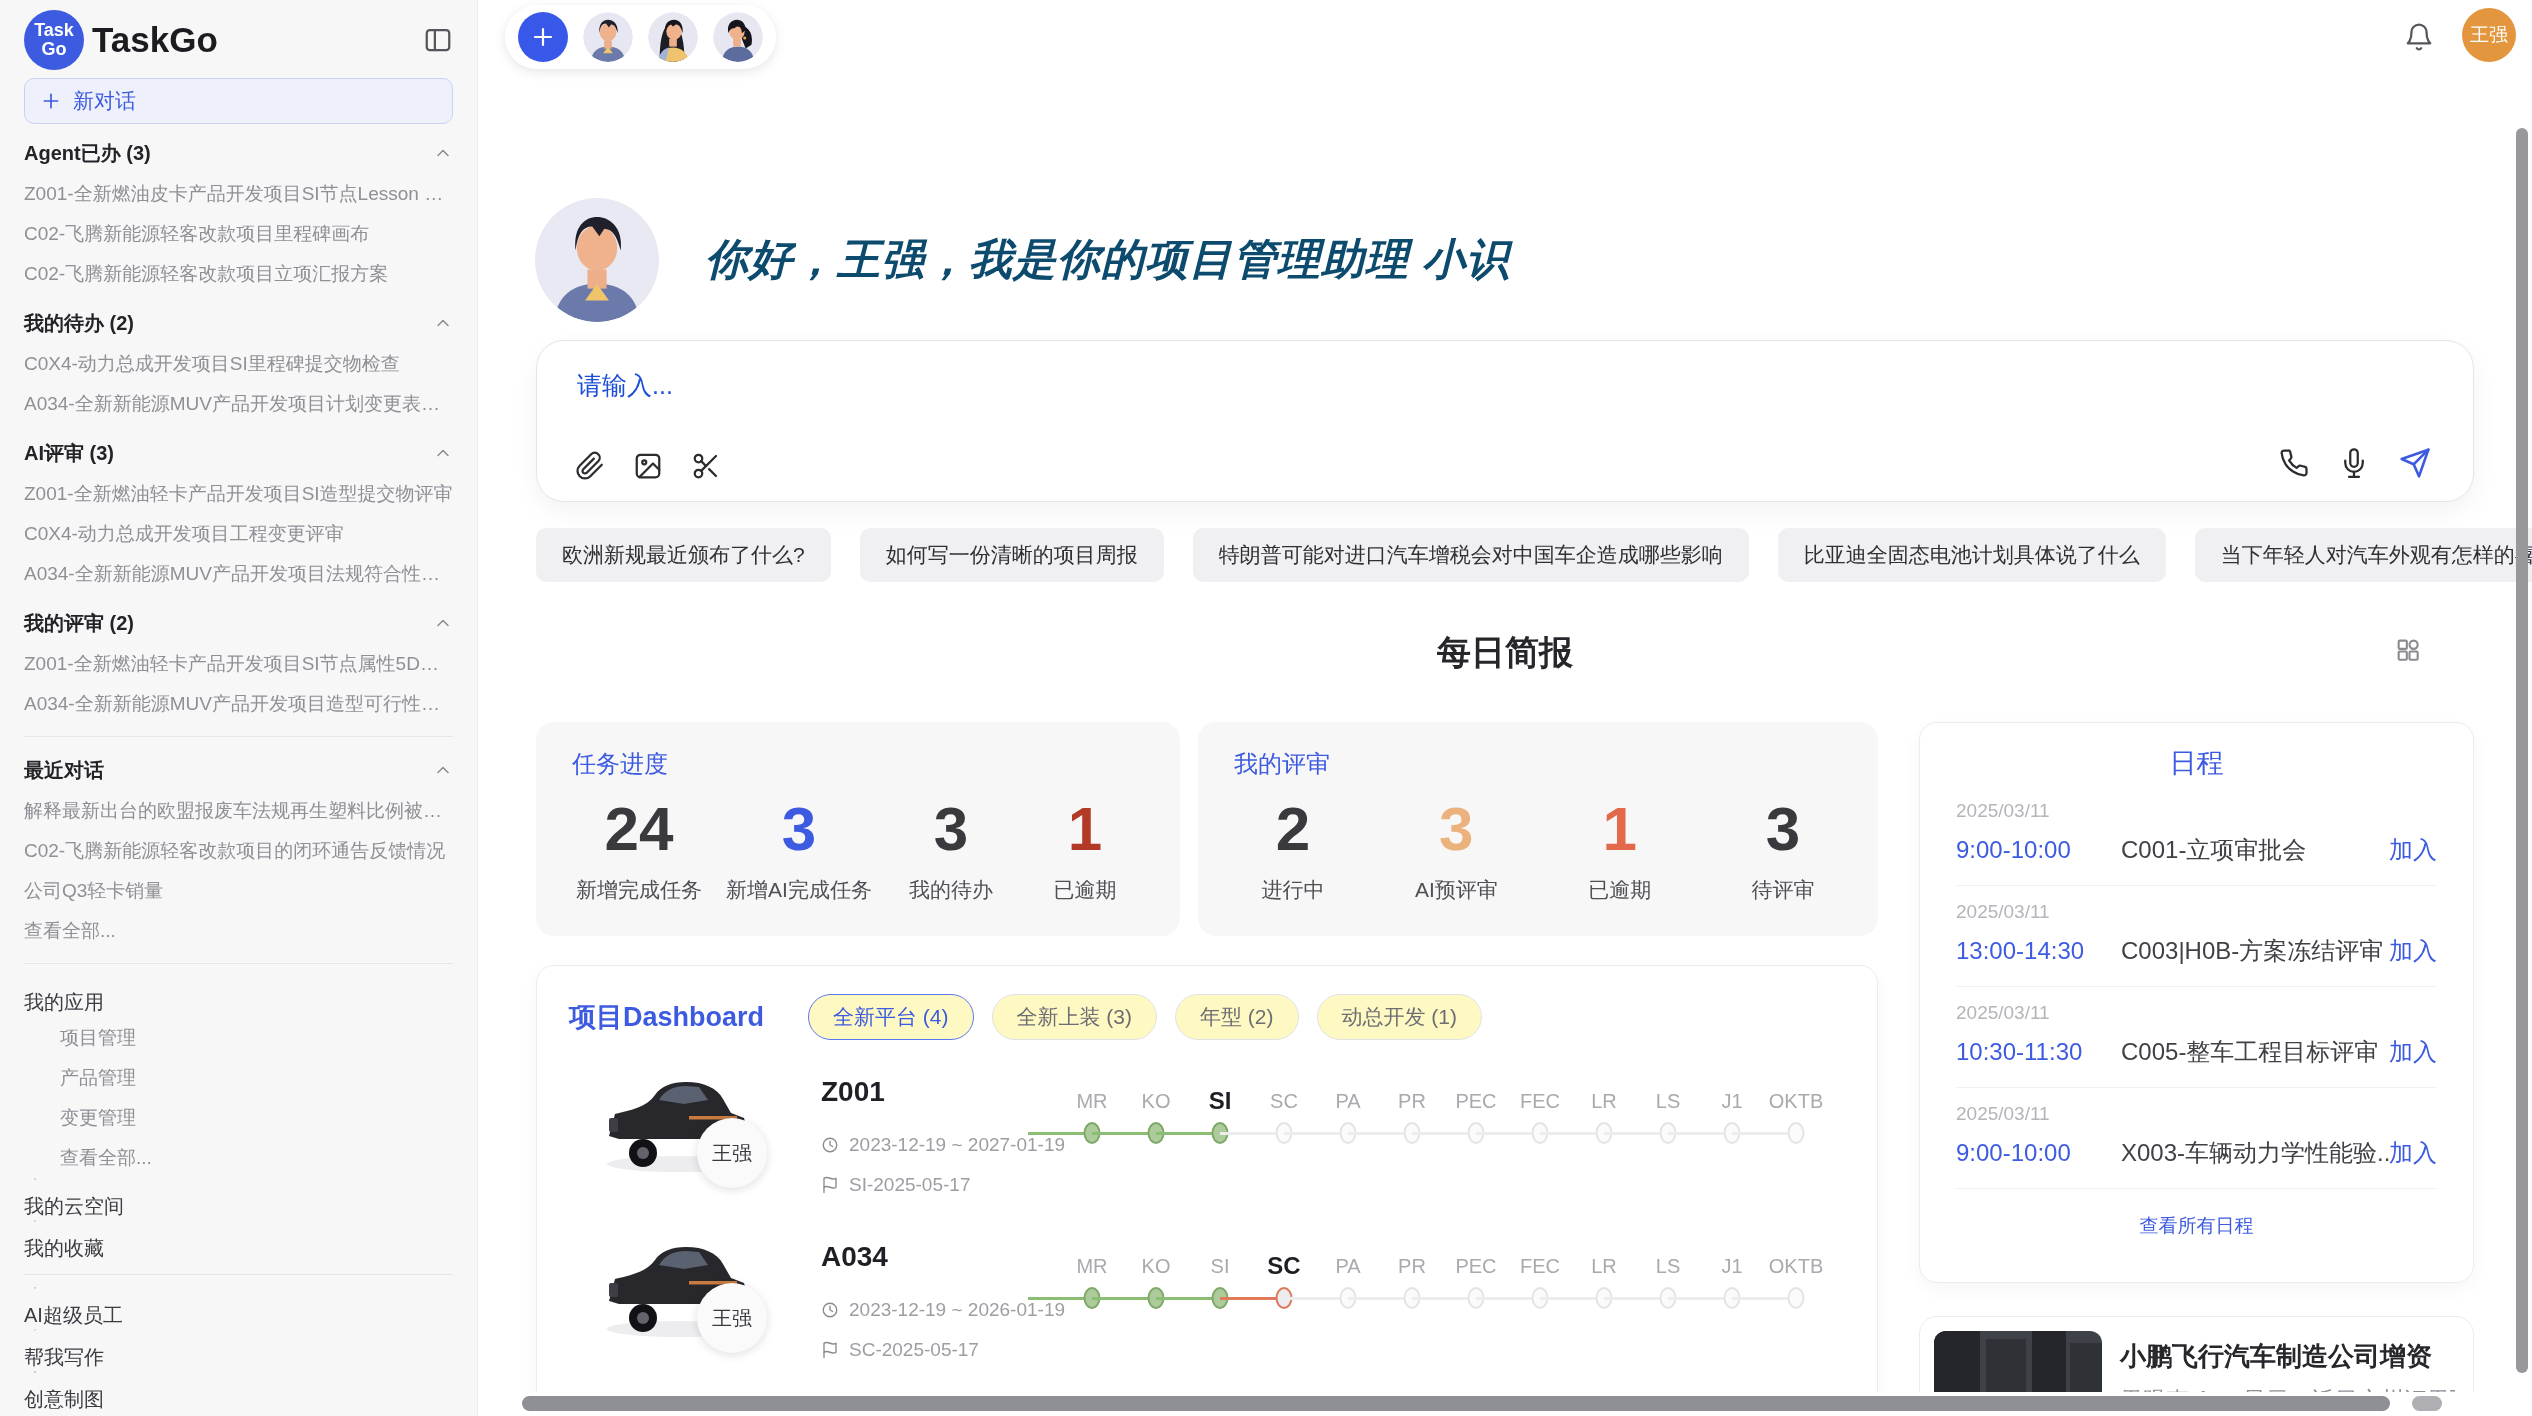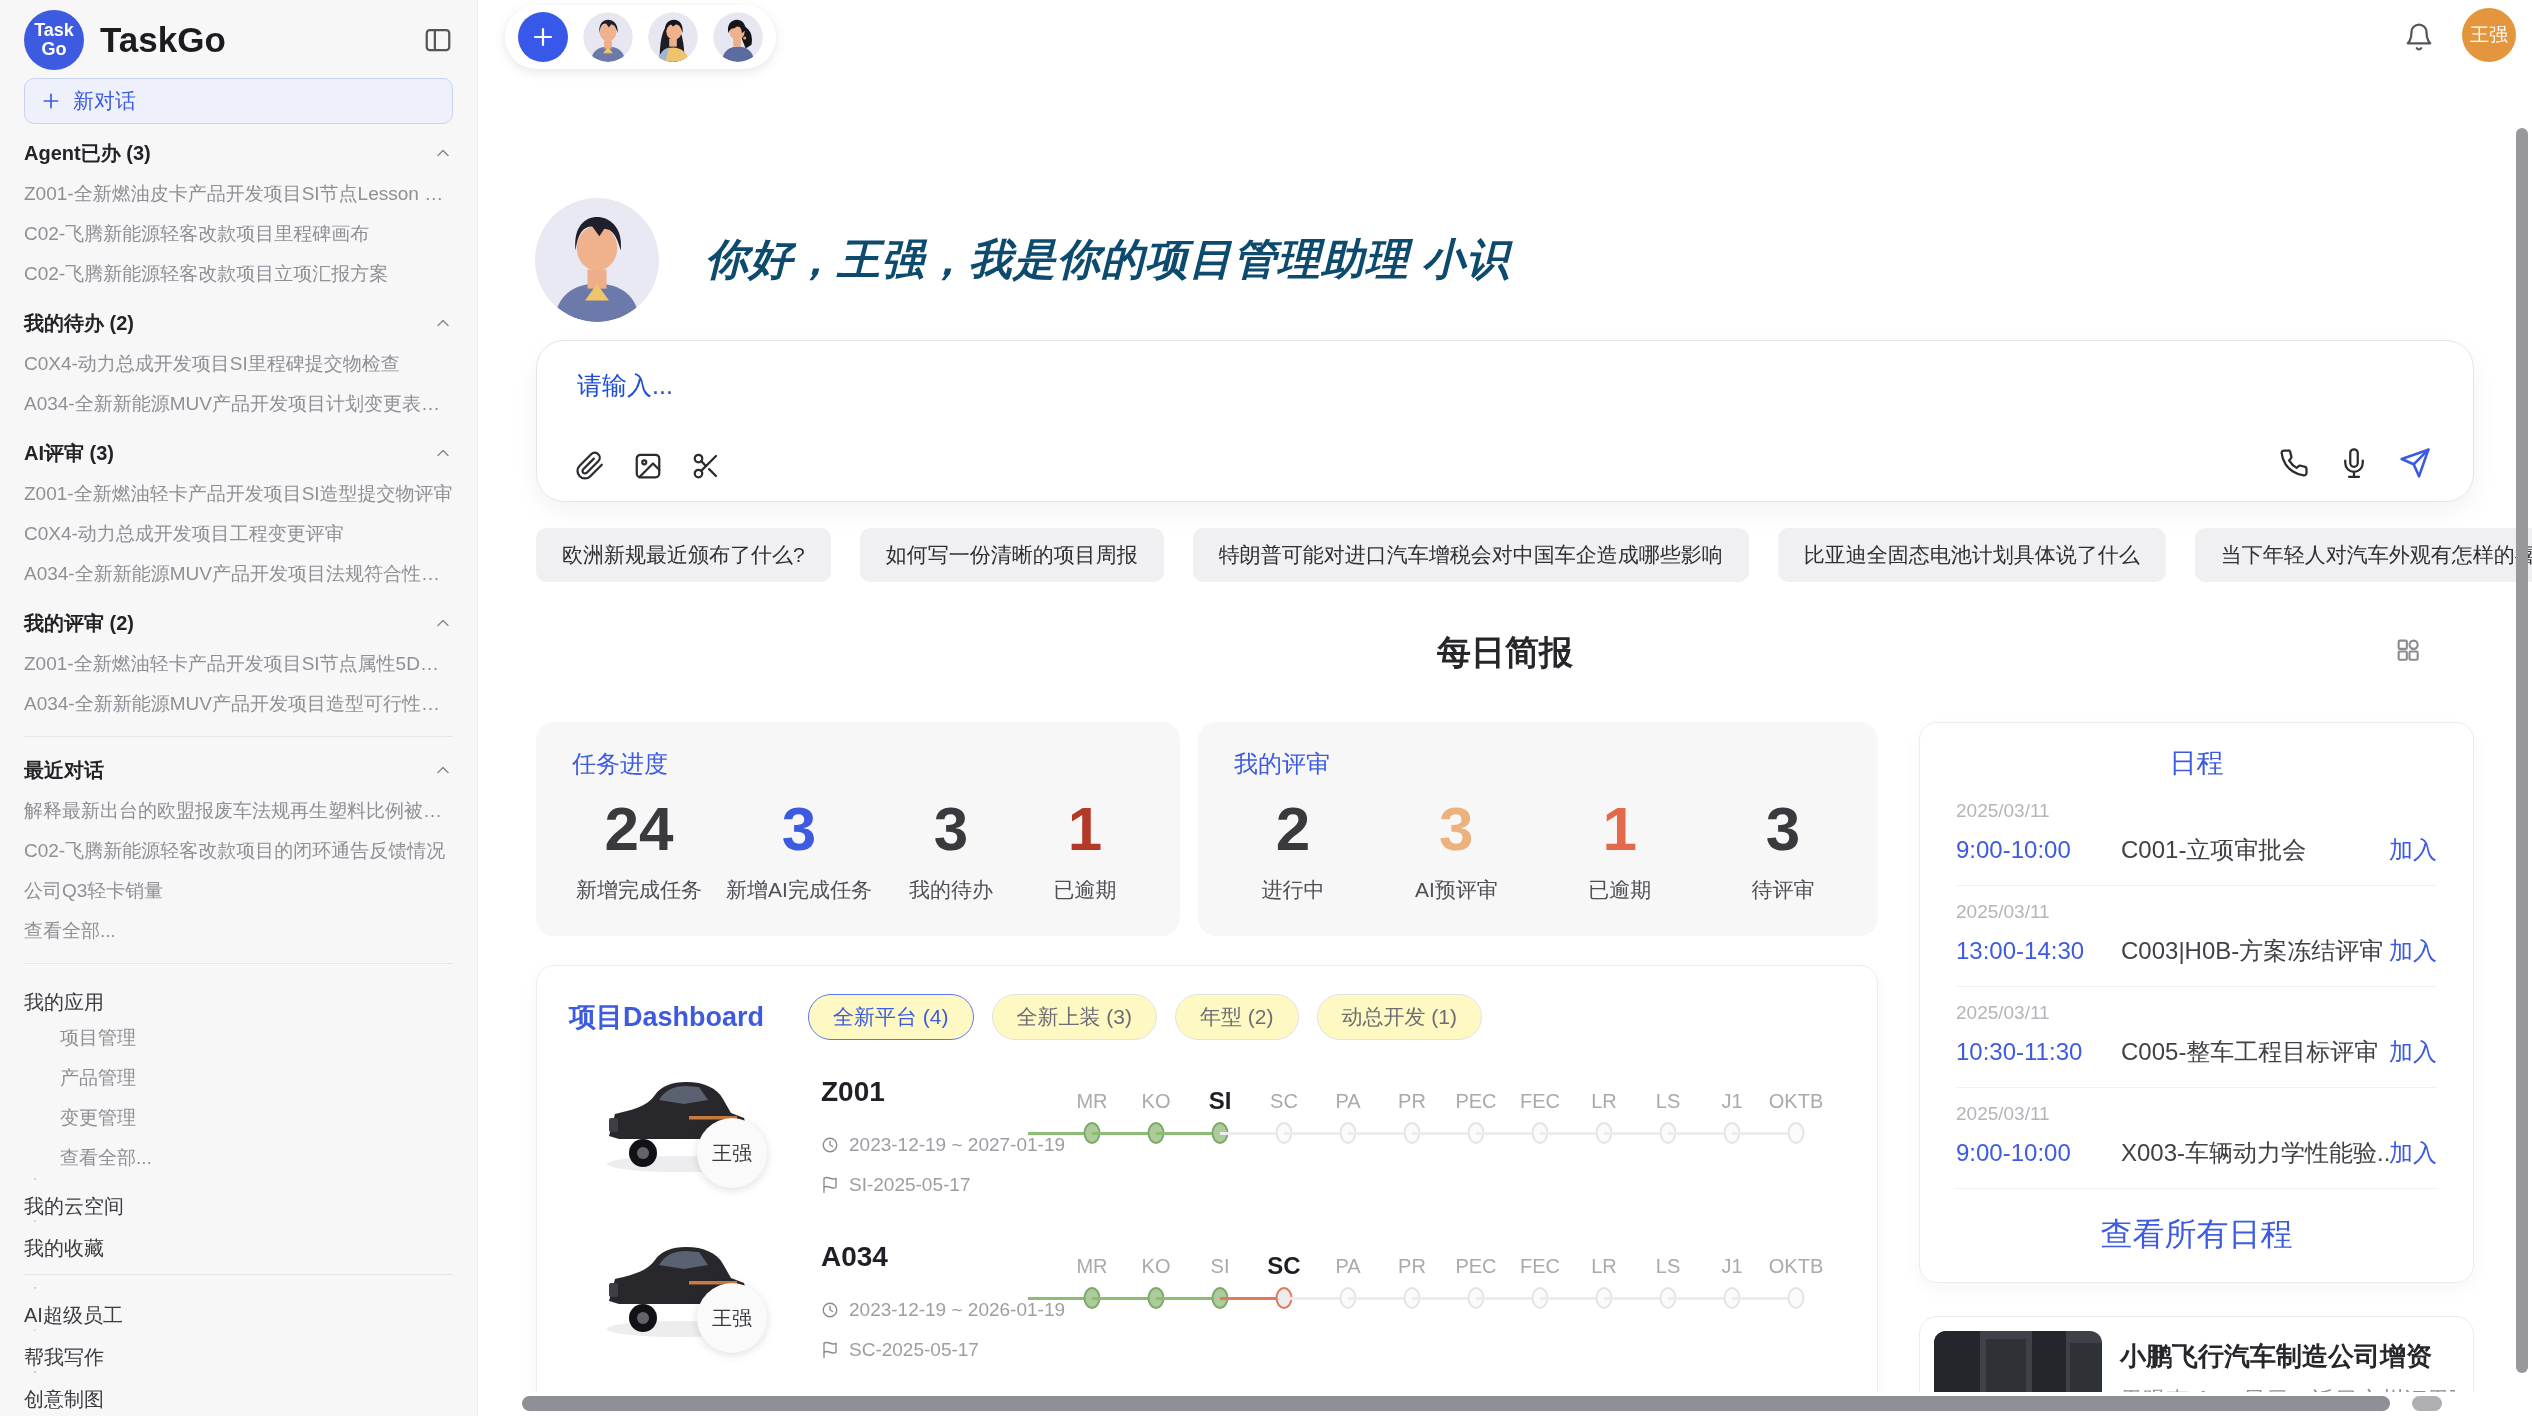--- a/index.html
+++ b/index.html
@@ -2,21 +2,21 @@
 <html><head>
 <meta charset="utf-8">
 <style>
   *{margin:0;padding:0;box-sizing:border-box;}
   html,body{width:2532px;height:1416px;overflow:hidden;}
   body{font-family:"Liberation Sans",sans-serif;background:#fff;color:#2a2a2e;position:relative;}
   .app{display:flex;width:100%;height:100%;}
 
   
   .sidebar{width:478px;min-width:478px;height:100%;background:#f7f7f8;border-right:1px solid #ebebee;padding:12px 24px;overflow:hidden;}
-  .sb-head{display:flex;align-items:center;gap:16px;height:56px;}
+  .sb-head{display:flex;align-items:center;gap:8px;height:56px;}
   .logo{width:60px;height:60px;border-radius:50%;background:#3D5BE0;color:#fff;display:flex;flex-direction:column;align-items:center;justify-content:center;font-size:18px;font-weight:700;line-height:19px;}
   .app-name{font-size:35px;font-weight:700;color:#1b1b20;flex:1;}
   .icon-plain{display:inline-flex;align-items:center;justify-content:center;background:none;border:none;cursor:pointer;}
   .new-chat{margin-top:10px;width:100%;height:46px;border-radius:10px;background:#eef0fc;border:1px solid #c9d2f6;color:#3D5BE0;font-size:21px;display:flex;align-items:center;gap:12px;padding:0 16px;cursor:pointer;}
   .sb-group-head{height:42px;margin-top:8px;display:flex;align-items:center;justify-content:space-between;cursor:pointer;}
   .sb-group-title{font-size:20px;font-weight:700;color:#232328;}
   .sb-item{height:40px;line-height:40px;font-size:19px;color:#8f8f96;white-space:nowrap;overflow:hidden;text-overflow:ellipsis;cursor:pointer;}
   .sb-div{height:1px;background:#e6e6e9;margin:12px 0;}
   .sb-row{height:42px;display:flex;align-items:flex-start;gap:13px;font-size:20px;color:#3b3b41;cursor:pointer;flex-direction:column;}
   .sb-row .grow{flex:1;}
@@ -65,21 +65,21 @@
 
   
   .schedule-card{position:absolute;left:1441px;top:722px;width:555px;height:561px;background:#fff;border:1px solid #ececef;border-radius:18px;box-shadow:0 6px 18px rgba(0,0,0,.04);padding:22px 36px;}
   .schedule-title{text-align:center;font-size:27px;color:#3D5BE0;margin-bottom:4px;}
   .event{padding:15px 0 19px;border-bottom:1px solid #f1f1f3;}
   .event-date{font-size:19px;color:#b4b4ba;margin-bottom:12px;}
   .event-row{display:flex;align-items:center;}
   .event-time{width:165px;font-size:24px;color:#3D5BE0;}
   .event-name{flex:1;font-size:24px;color:#404046;white-space:nowrap;overflow:hidden;}
   .event-join{font-size:24px;color:#3D5BE0;cursor:pointer;}
-  .view-all{text-align:center;font-size:32px;color:#3D5BE0;padding-top:24px;cursor:pointer;}
+  .view-all{text-align:center;font-size:19px;color:#3D5BE0;padding-top:24px;cursor:pointer;}
 
   
   .dashboard-card{position:absolute;left:58px;top:965px;width:1342px;height:660px;background:#fff;border:1px solid #ececef;border-radius:18px;box-shadow:0 6px 18px rgba(0,0,0,.04);overflow:hidden;}
   .dash-head{display:flex;align-items:center;padding:28px 32px 0;}
   .dash-title{font-size:27px;color:#3D5BE0;font-weight:600;}
   .pills{display:flex;gap:18px;margin-left:44px;}
   .pill{height:46px;padding:0 24px;border-radius:26px;border:1px solid #e1e1e5;background:#fef9c3;color:#6d6d74;font-size:21px;display:flex;align-items:center;cursor:pointer;white-space:nowrap;}
   .pill[data-active="true"]{border-color:#5b78ee;color:#3D5BE0;}
   .projects{position:absolute;left:0;top:90px;right:0;}
   .project{position:relative;height:165px;cursor:pointer;}

